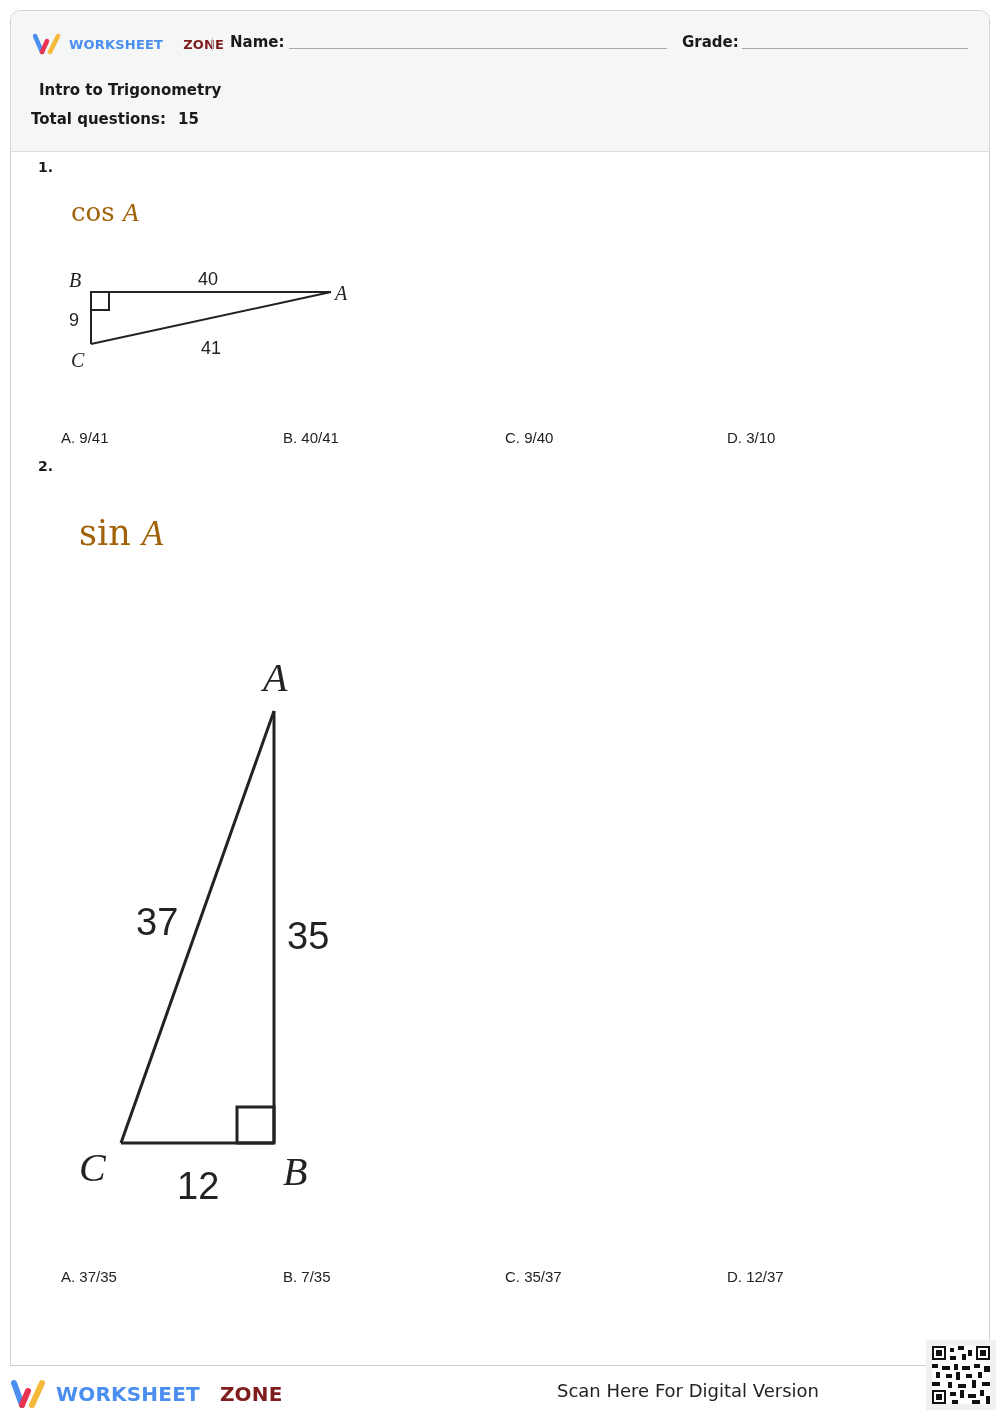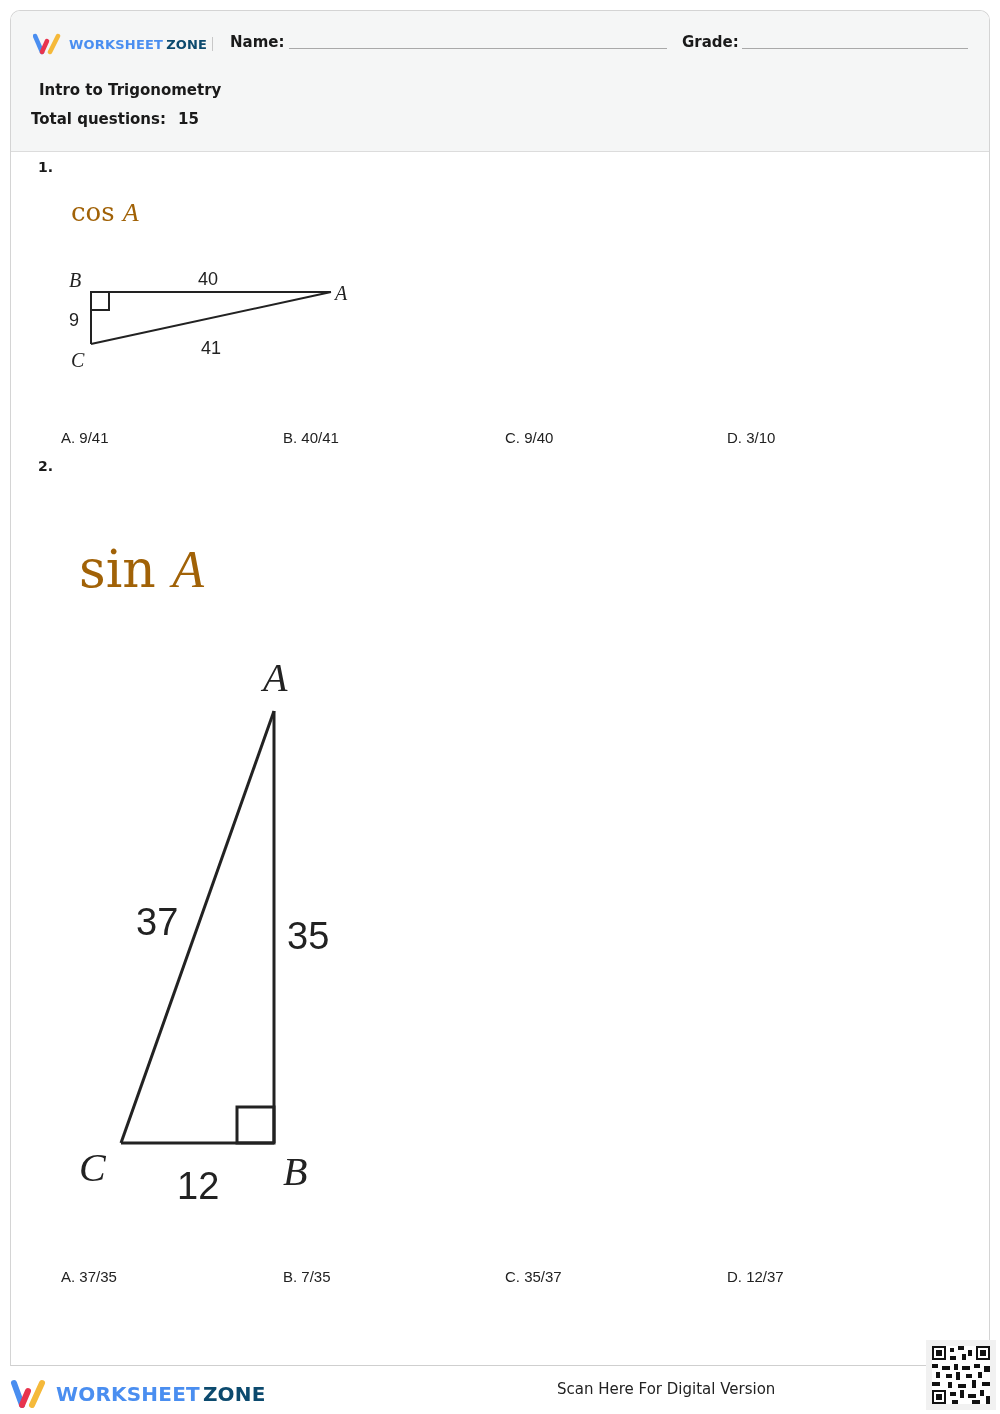--- a/index.html
+++ b/index.html
@@ -12,42 +12,42 @@
     background: #fff; overflow: hidden;
   }
   .header {
     position: absolute; left: 0; top: 0; width: 100%; height: 141px;
     background: #f5f6f6; border-bottom: 1px solid #dcdcdc;
   }
   .logo { position: absolute; left: 22px; top: 22px; display: flex; align-items: center; }
   .logo svg { display: block; }
   .logo-text { font-family: "DejaVu Sans", sans-serif; font-weight: bold; font-size: 13px; margin-left: 4px; letter-spacing: 0.2px; }
   .logo-text .w { color: #4a8ef0; }
-  .logo-text .z { color: #0c4a6e; margin-left: 3px; }
+  .logo-text .z { color: #7f1d1d; margin-left: 20px; }
   .sep { position: absolute; left: 201px; top: 26px; width: 1px; height: 14px; background: #c8c8c8; }
 
   .field-label { position: absolute; top: 22px; font-size: 15px; font-weight: bold; color: #1a1a1a; }
   .field-line { position: absolute; top: 37px; height: 1px; background: #a9a9a9; }
 
   .title { position: absolute; left: 28px; top: 70px; font-size: 15px; font-weight: bold; }
   .total { position: absolute; left: 20px; top: 99px; font-size: 15px; font-weight: bold; }
   .total .num { margin-left: 12px; }
 
   .qnum { position: absolute; font-size: 14px; font-weight: bold; }
   .choices { position: absolute; left: 50px; width: 900px; display: flex; font-family: "Liberation Sans", sans-serif; font-size: 15px; color: #222; align-items: center; }
   .choice { width: 222px; }
 
   .prompt { position: absolute; font-family: "DejaVu Serif", serif; color: #a16207; }
   .prompt i { font-family: "Liberation Serif", serif; font-style: italic; }
 
   .figure { position: absolute; }
 
   .footer-logo { position: absolute; left: 10px; top: 1378px; display: flex; align-items: center; }
   .footer-logo .logo-text { font-size: 20px; margin-left: 6px; }
-  .scan { position: absolute; left: 557px; top: 1380px; font-family: "DejaVu Sans", sans-serif; font-size: 15px; color: #222; }
+  .scan { position: absolute; left: 557px; top: 1380px; font-family: "DejaVu Sans", sans-serif; font-size: 18px; color: #222; }
   .qr { position: absolute; left: 926px; top: 1340px; width: 70px; height: 70px; background: #f1f1f1; padding: 6px; }
 </style>
 </head>
 <body>
 
 <div class="sheet">
   <div class="header">
     <div class="logo">
       <svg width="32" height="22" viewBox="0 0 32 22">
         <path d="M2 3 L9 19" stroke="#4a8ef0" stroke-width="4.5" stroke-linecap="round"></path>
@@ -93,21 +93,21 @@
     </g>
   </svg>
   <div class="choices" style="top:418px">
     <span class="choice">A. 9/41</span>
     <span class="choice">B. 40/41</span>
     <span class="choice">C. 9/40</span>
     <span class="choice">D. 3/10</span>
   </div>
 
   <div class="qnum" style="left:27px; top:447px">2.</div>
-  <div class="prompt" style="left:68px; top:528px; font-size:52px">
+  <div class="prompt" style="left:68px; top:502px; font-size:35px">
     <span>sin</span> <i>A</i>
   </div>
   <svg class="figure" style="left:50px; top:640px" width="320" height="560" viewBox="0 0 320 560">
     <g stroke="#222" stroke-width="3" fill="none">
       <line x1="213" y1="60" x2="213" y2="492"></line>
       <line x1="60" y1="492" x2="213" y2="492"></line>
       <line x1="60" y1="492" x2="213" y2="60"></line>
       <rect x="176" y="456" width="37" height="36"></rect>
     </g>
     <g font-family="Liberation Serif, serif" font-style="italic" font-size="40" fill="#222">

